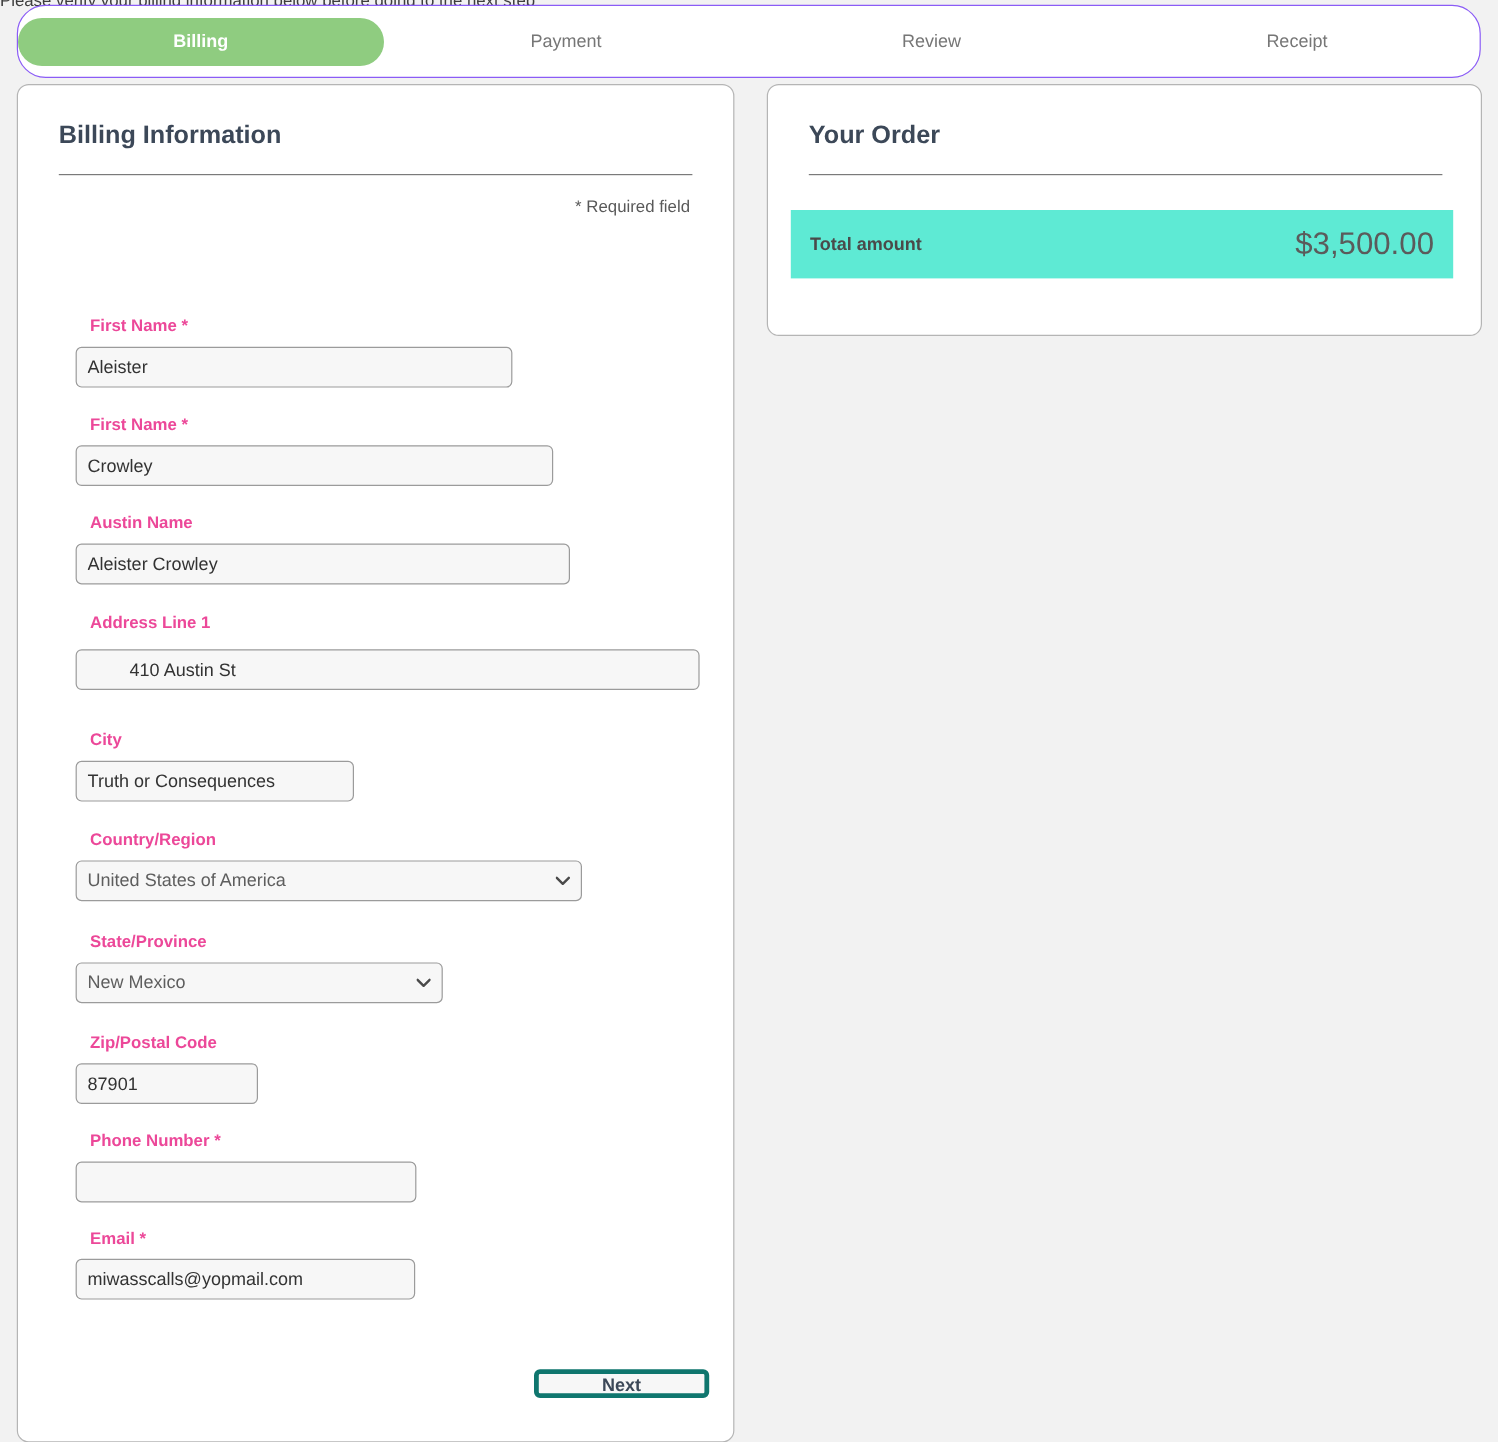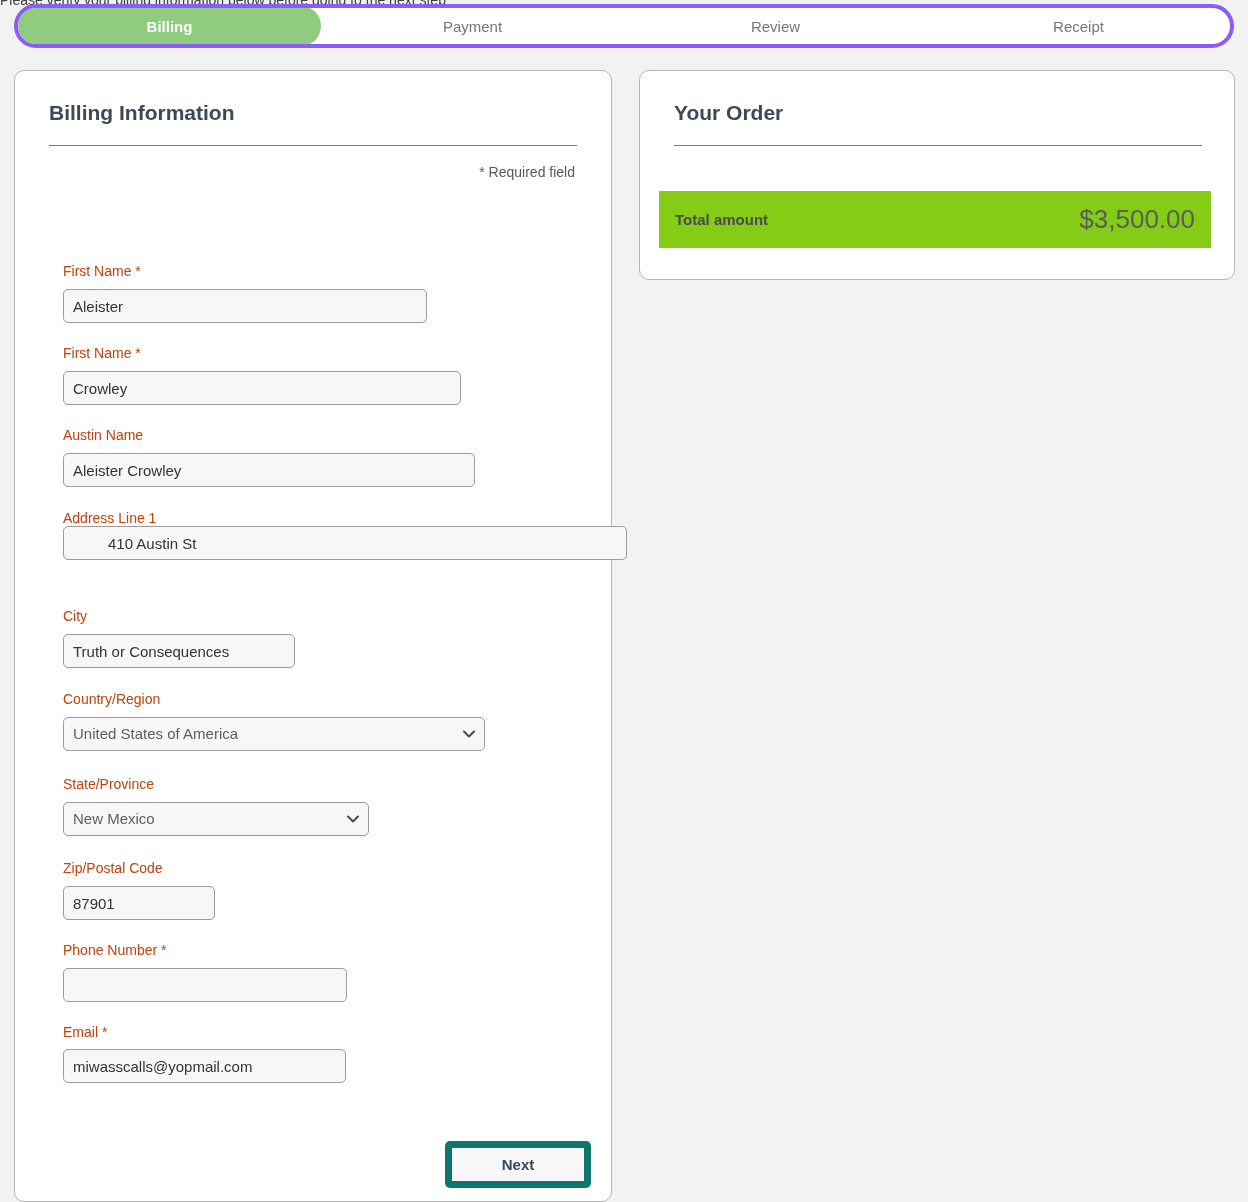--- a/index.html
+++ b/index.html
@@ -22,23 +22,23 @@
     color: #3d3d3d;
     font-size: 14px;
     line-height: 14px;
     white-space: nowrap;
   }
 
   
   .stepbar {
     position: absolute;
     left: 14px; top: 4px;
-    width: 1220px; height: 44px;
+    width: 1220px; height: 61px;
     background: #ffffff;
-    border: 4px solid #8b5cf6;
+    border: 1px solid #8b5cf6;
     border-radius: 24px;
     display: flex;
     align-items: center;
     overflow: hidden;
     text-align: right;
   }
   .step {
     flex: 1 1 0;
     height: 40px;
     display: flex;
@@ -94,23 +94,24 @@
     position: absolute;
     right: 36px; top: 93px;
     font-size: 14px;
     color: #595959;
   }
 
   
   .field-label {
     position: absolute;
     font-size: 14px;
-    font-weight: normal;
-    color: #c2410c;
+    font-weight: bold;
+    color: #ec4899;
     white-space: nowrap;
+    margin-left: 12px;
   }
   .field-input {
     position: absolute;
     height: 34px;
     background: #f7f7f7;
     border: 1px solid #9b9b9b;
     border-radius: 5px;
     font-family: "Liberation Sans", sans-serif;
     font-size: 15px;
     color: #333333;
@@ -139,37 +140,37 @@
     right: 12px; top: 13px;
     width: 10px; height: 6px;
     pointer-events: none;
   }
   .chev svg { display: block; }
 
   
   #next-button {
     position: absolute;
     left: 430px; top: 1070px;
-    width: 146px; height: 47px;
+    width: 146px; height: 24px;
     background: #f7f7f7;
-    border: 7px solid #0f766e;
+    border: 4px solid #0f766e;
     border-radius: 5px;
     font-family: "Liberation Sans", sans-serif;
     font-size: 15px;
     font-weight: bold;
     color: #3c4858;
     cursor: pointer;
   }
 
   
   #total-row {
     position: absolute;
-    left: 19px; top: 120px;
+    left: 19px; top: 104px;
     width: 552px; height: 57px;
-    background: #84cc16;
+    background: #5eead4;
     display: flex;
     align-items: center;
     justify-content: space-between;
     padding: 0 16px;
   }
   #total-label {
     font-size: 15px;
     font-weight: bold;
     color: #4a4a4a;
   }
@@ -210,21 +211,21 @@
     <label class="field-label" style="left:48px; top:192px;">First Name *</label>
     <input class="field-input" style="left: 48px; top: 218px; width: 364px;" value="Aleister">
 
     <label class="field-label" style="left:48px; top:274px;">First Name *</label>
     <input class="field-input" style="left: 48px; top: 300px; width: 398px;" value="Crowley">
 
     <label class="field-label" style="left:48px; top:356px;">Austin Name</label>
     <input class="field-input" style="left: 48px; top: 382px; width: 412px;" value="Aleister Crowley">
 
     <label class="field-label" style="left:48px; top:439px;">Address Line 1</label>
-    <input class="field-input" style="left: 48px; top: 455px; width: 564px; padding-left: 44px;" value="410 Austin St">
+    <input class="field-input" style="left: 48px; top: 470px; width: 520px; padding-left: 44px;" value="410 Austin St">
 
     <label class="field-label" style="left:48px; top:537px;">City</label>
     <input class="field-input" style="left: 48px; top: 563px; width: 232px;" value="Truth or Consequences">
 
     <label class="field-label" style="left:48px; top:620px;">Country/Region</label>
     <div class="select-wrap" style="left:48px; top:646px; width:422px;">
       <select class="field-input">
         <option>United States of America</option>
       </select>
       <span class="chev">

